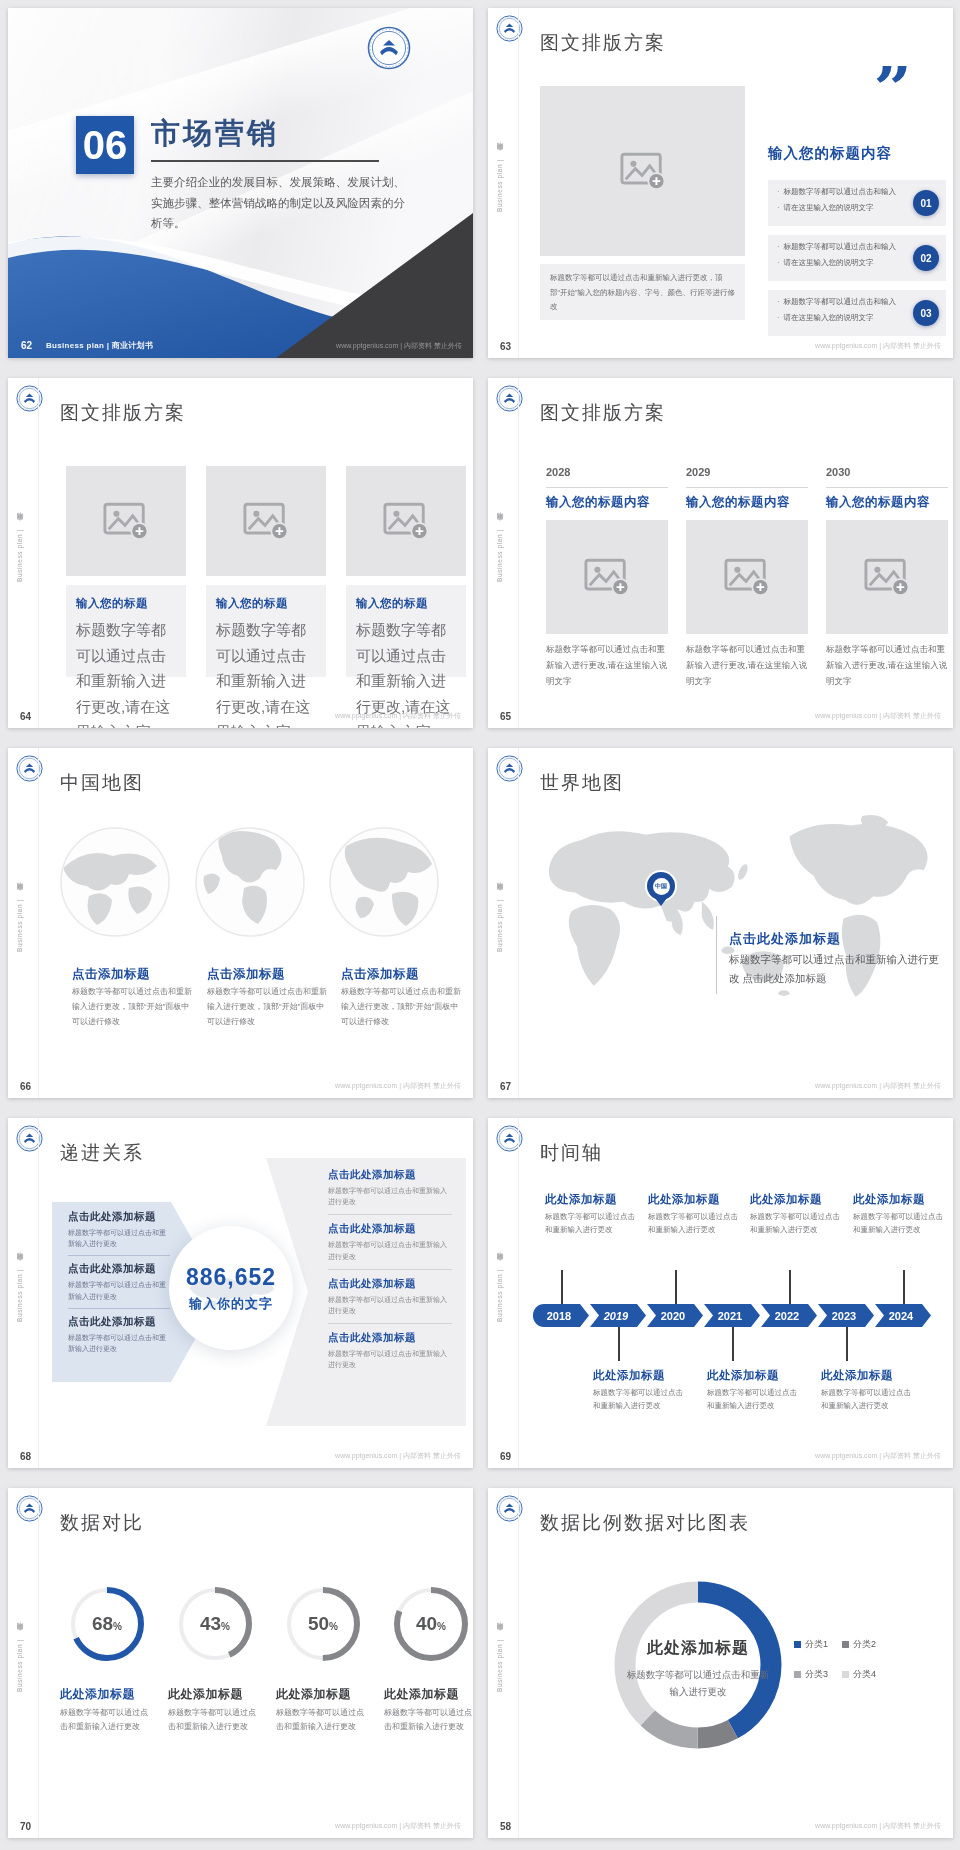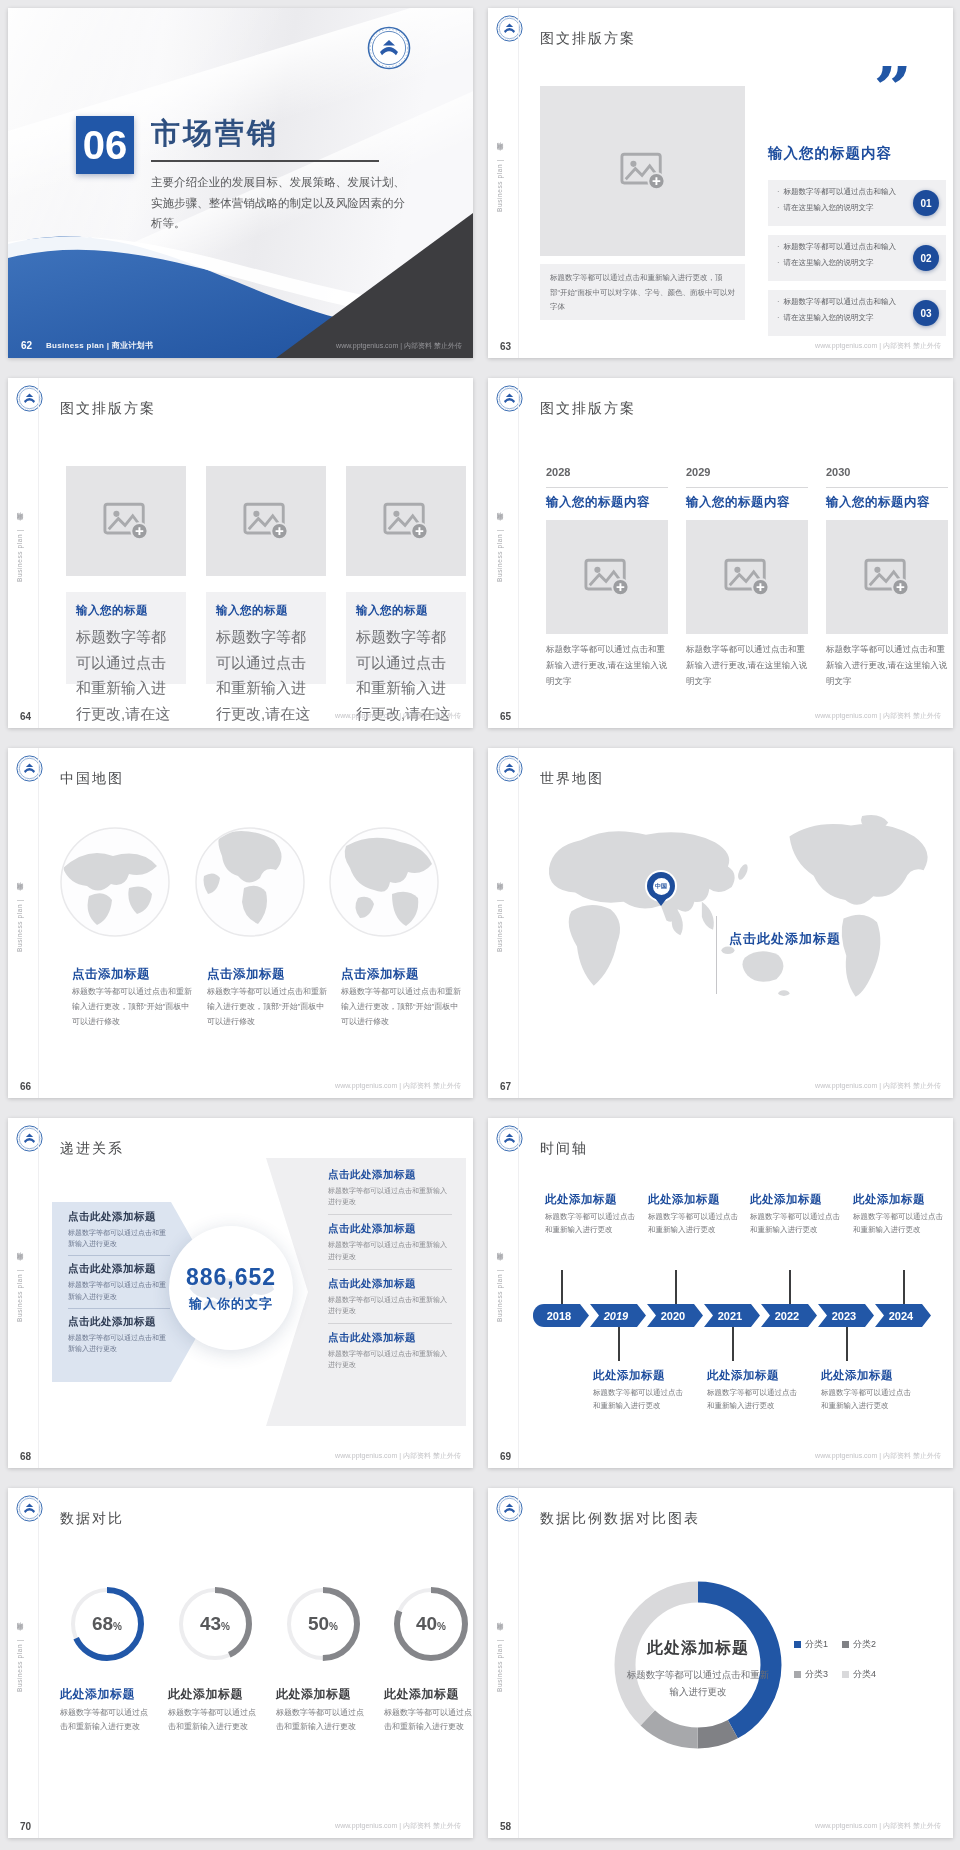--- a/index.html
+++ b/index.html
@@ -5,21 +5,21 @@
   html,body{margin:0;padding:0;}
   body{width:960px;height:1850px;background:#e9e9eb;font-family:"Liberation Sans","DejaVu Sans",sans-serif;}
   .grid{display:grid;grid-template-columns:465px 465px;grid-auto-rows:350px;gap:20px 15px;padding:8px 7px 12px 8px;}
   .slide{position:relative;width:465px;height:350px;background:#fff;box-shadow:0 1px 4px rgba(0,0,0,.18);overflow:hidden;}
   .abs{position:absolute;}
   
   .logo{position:absolute;top:7px;left:8px;width:27px;height:27px;}
   .vstrip{position:absolute;left:0;top:0;width:30px;height:100%;border-right:1px solid #efeff1;}
   .vtext{position:absolute;left:3px;top:0;height:100%;width:18px;writing-mode:vertical-rl;transform:rotate(180deg);
          text-align:center;line-height:18px;font-size:6.5px;letter-spacing:.6px;color:#a8a9ad;white-space:nowrap;}
-  .stitle{position:absolute;left:52px;top:22px;margin:0;font-size:14px;font-weight:normal;color:#4b4c4e;letter-spacing:2px;}
+  .stitle{position:absolute;left:52px;top:22px;margin:0;font-size:19px;font-weight:normal;color:#4b4c4e;letter-spacing:2px;}
   .pnum{position:absolute;left:12px;bottom:6px;font-size:10px;font-weight:bold;color:#4a4b4d;}
   .sfoot{position:absolute;right:12px;bottom:7px;font-size:7px;color:#c3c3c6;}
   .h-blue{color:#1f4e9e;font-weight:bold;}
   
   .cover{background:linear-gradient(115deg,rgba(255,255,255,.95) 0%,rgba(240,240,243,0) 45%),
          linear-gradient(100deg,#ededf0 0%,#f7f7f9 30%,#ebebee 55%,#f8f8fa 82%);}
   .cover .streak{position:absolute;width:760px;height:70px;background:linear-gradient(rgba(255,255,255,.9),rgba(255,255,255,0));
          transform:rotate(-17deg);top:36px;left:-90px;}
   .cover .streak2{position:absolute;width:760px;height:46px;background:linear-gradient(rgba(255,255,255,.75),rgba(255,255,255,0));
          transform:rotate(-24deg);top:150px;left:-60px;}
@@ -43,21 +43,21 @@
          font-size:58px;font-weight:bold;color:#2156a5;transform:scaleX(1.15);}
   .s63-heading{position:absolute;left:280px;top:136px;margin:0;font-size:14.5px;letter-spacing:1px;}
   .s63-item{position:absolute;left:280px;width:178px;height:46px;background:#f0f0f2;}
   .bullet-line{display:flex;gap:4px;font-size:7.5px;color:#5d5e62;line-height:1;margin:8px 0 0 9px;}
   .bullet{color:#8a8b8f;}
   .badge{position:absolute;right:7px;top:10px;width:26px;height:26px;border-radius:50%;background:#1d4c9b;color:#fff;
          font-size:10px;font-weight:bold;display:flex;align-items:center;justify-content:center;box-shadow:0 1px 4px rgba(20,50,110,.4);}
   
   .card{position:absolute;width:120px;}
   .card .ph-img{width:120px;height:110px;}
-  .card-text{margin-top:16px;background:#f1f1f3;height:92px;box-sizing:border-box;padding:11px 10px 0;}
+  .card-text{margin-top:9px;background:#f1f1f3;height:92px;box-sizing:border-box;padding:11px 10px 0;}
   .card-text h4{margin:0;font-size:11.5px;letter-spacing:.5px;}
   .card-text p{margin:6px 0 0;font-size:15px;line-height:1.7;color:#6e6f73;}
   
   .ycol{position:absolute;width:122px;}
   .ycol .year{font-size:11px;font-weight:bold;color:#646568;margin:0;}
   .ycol .ydiv{height:1px;background:#d8d8da;margin:5px 0 6px;}
   .ycol h4{margin:0;font-size:12.5px;letter-spacing:.5px;}
   .ycol .ph-img{width:122px;height:114px;margin-top:9px;}
   .ycol p{margin:8px 0 0;font-size:8.5px;line-height:1.85;color:#6e6f73;}
   
@@ -226,21 +226,21 @@
         <use href="#uni-logo"></use>
       </svg>
     <div class="vstrip"></div>
     <div class="vtext">Business plan | 商业计划书</div>
     <h2 class="stitle">图文排版方案</h2>
     <div class="ph-img abs" style="left:52px;top:78px;width:205px;height:170px;">
       <svg class="ph-icon">
           <use href="#img-icon"></use>
         </svg>
     </div>
-    <p class="caption-box">标题数字等都可以通过点击和重新输入进行更改，顶部“开始”面板中可以对字体、字号、颜色、面板中可以对字体</p>
+    <p class="caption-box">标题数字等都可以通过点击和重新输入进行更改，顶部“开始”输入您的标题内容、字号、颜色、行距等进行修改</p>
     <div class="quote">”</div>
     <h3 class="s63-heading h-blue">输入您的标题内容</h3>
     <div class="s63-item" style="top:172px;">
       <div class="bullet-line">
           <span class="bullet">·</span>
           <span>标题数字等都可以通过点击和输入</span>
         </div>
       <div class="bullet-line">
           <span class="bullet">·</span>
           <span>请在这里输入您的说明文字</span>
@@ -395,20 +395,21 @@
     <div class="vtext">Business plan | 商业计划书</div>
     <h2 class="stitle">世界地图</h2>
     <svg class="wmap">
         <use href="#world-map"></use>
       </svg>
     <div class="pin">
       <div class="pin-core">中国</div>
     </div>
     <div class="map-conn"></div>
     <h4 class="s67-head h-blue">点击此处添加标题</h4>
+    <p class="s67-body">标题数字等都可以通过点击和重新输入进行更改 点击此处添加标题</p>
     <span class="pnum">67</span>
     <span class="sfoot">www.pptgenius.com | 内部资料 禁止外传</span>
   </section>
 
   <section class="slide">
     <svg class="logo">
         <use href="#uni-logo"></use>
       </svg>
     <div class="vstrip"></div>
     <div class="vtext">Business plan | 商业计划书</div>

